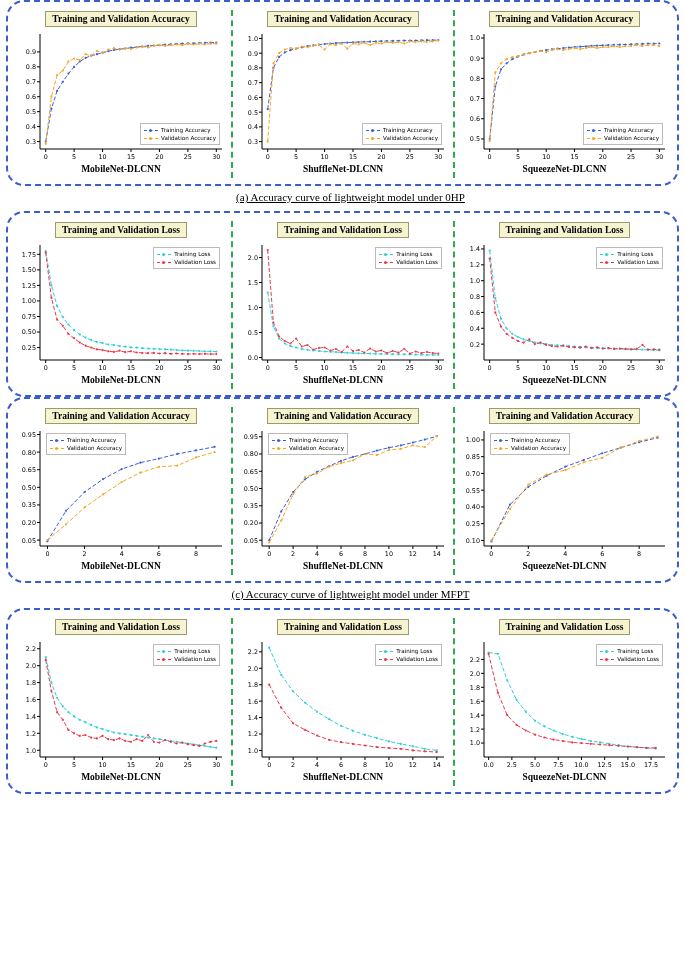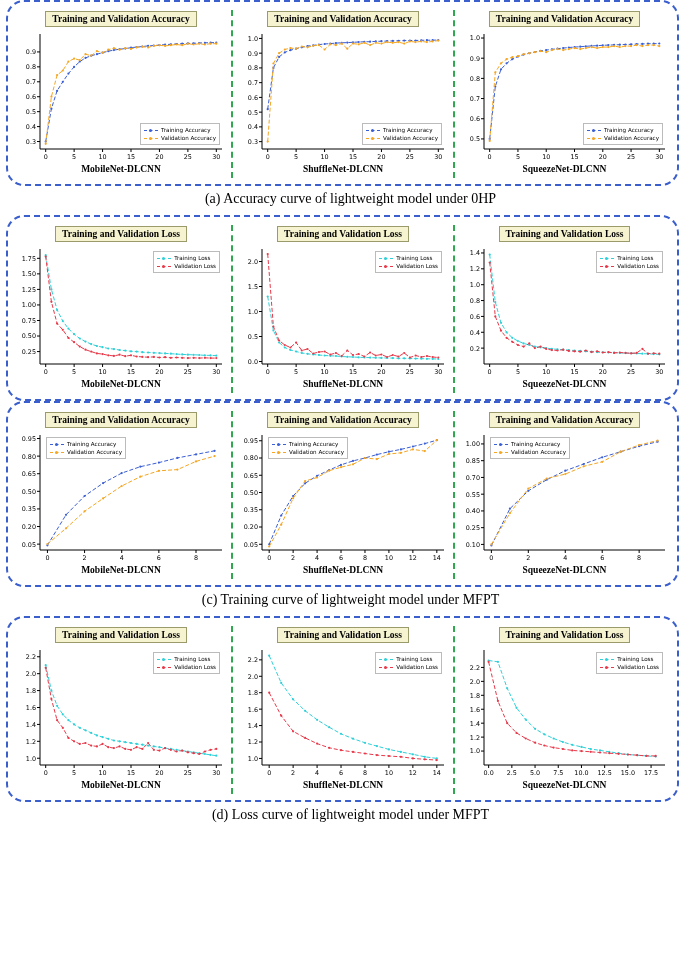--- a/index.html
+++ b/index.html
@@ -29,21 +29,21 @@
     text-align:center;font-weight:bold;font-size:9.5px;
     background:#f5f3d0;border:1px solid #9a9a6a;
     display:inline-block;padding:1px 6px;margin:0 auto 1px auto;
     line-height:12px;
   }
   .title-wrap{text-align:center;}
   .model-label{
     text-align:center;font-weight:bold;font-size:9.5px;margin-top:1px;
   }
   .caption{
-    text-align:center;font-size:14px;margin:5px 0 8px 16px;
+    text-align:center;font-size:11px;margin:5px 0 8px 16px;text-decoration:underline;
   }
   .plot{
     position:relative;box-sizing:border-box;
   }
   svg{display:block;}
   .legend{
     position:absolute;border:1px solid #bbb;background:rgba(255,255,255,0.9);
     font-size:5.6px;font-family:"DejaVu Sans",sans-serif;
     padding:2px 3px;line-height:8px;
   }
@@ -955,21 +955,21 @@
               <div class="row" style="color: rgb(245, 166, 35);">
                 <span class="swatch" style="border-top-color: rgb(245, 166, 35);"></span>
                 <span style="color: rgb(0, 0, 0);">Validation Accuracy</span>
               </div>
             </div>
           </div>
         <div class="model-label">SqueezeNet-DLCNN</div>
       </div>
     </div>
   </div>
-  <div class="caption">(c) Training curve of lightweight model under MFPT</div>
+  <div class="caption">(c) Accuracy curve of lightweight model under MFPT</div>
 
   <div class="panel-group" style="height:186px;">
     <div class="panel-row" style="height:100%;">
       <div class="panel">
         <div class="title-wrap"><span class="chart-title">Training and Validation Loss</span></div>
         <div class="plot" id="plot-d1" style="height:135px;">
             <svg width="214" height="135">
               <line x1="26" y1="6" x2="26" y2="121" stroke="#000" stroke-width="1"></line>
               <line x1="26" y1="121" x2="208" y2="121" stroke="#000" stroke-width="1"></line>
               <line x1="23" y1="114.23529411764706" x2="26" y2="114.23529411764706" stroke="#000" stroke-width="1"></line>
@@ -1247,15 +1247,14 @@
               <div class="row" style="color: rgb(232, 57, 74);">
                 <span class="swatch" style="border-top-color: rgb(232, 57, 74);"></span>
                 <span style="color: rgb(0, 0, 0);">Validation Loss</span>
               </div>
             </div>
           </div>
         <div class="model-label">SqueezeNet-DLCNN</div>
       </div>
     </div>
   </div>
-  <div class="caption">(d) Loss curve of lightweight model under MFPT</div>
 
 </div>
 
 </body></html>

